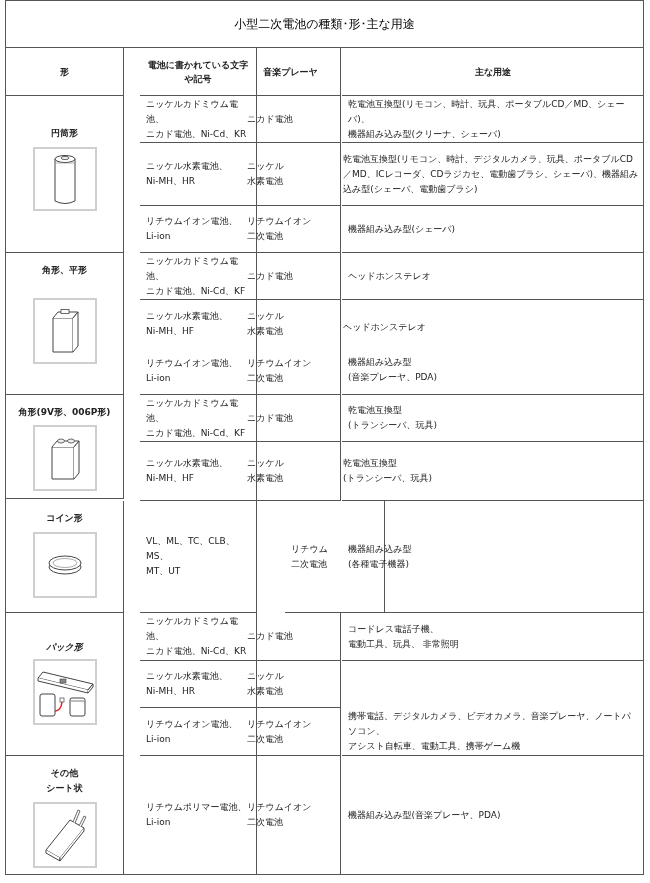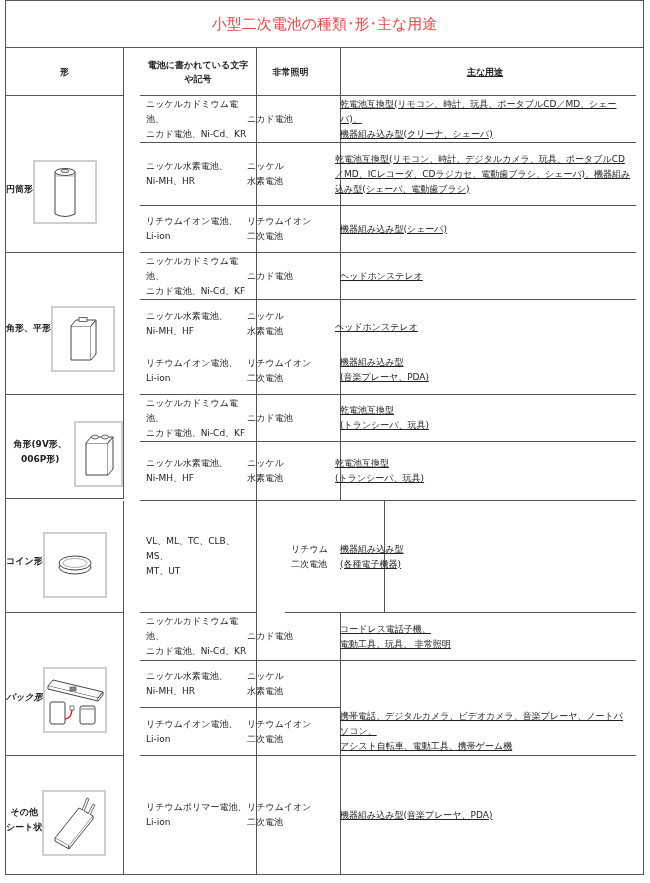--- a/index.html
+++ b/index.html
@@ -4,45 +4,45 @@
 <style>
   html, body { margin: 0; padding: 0; background: #ffffff; }
   body { width: 650px; height: 883px; position: relative; overflow: hidden;
          font-family: "DejaVu Sans", "Liberation Sans", sans-serif; color: #222; }
   .tbl { position: absolute; left: 5px; top: 0; width: 639px; height: 875px;
          border: 1px solid #555; border-top: 1px solid #555; box-sizing: border-box; }
   .cell { position: absolute; box-sizing: border-box; border-right: 1px solid #555; border-bottom: 1px solid #555;
           font-size: 9px; line-height: 15px; }
   .title { left: 0; top: 0; width: 637px; height: 47px; border-right: none;
            display: flex; align-items: center; justify-content: center;
-           font-size: 15px; color: #ef4444; }
+           font-size: 12px; color: #000000; }
   .hdr { top: 47px; height: 48px; display: flex; align-items: center; justify-content: center;
          text-align: center; font-size: 9px; line-height: 14px; font-weight: bold; color: #222; }
   .c0 { left: 0; width: 118px; }
   .c1 { left: 134px; width: 117px; }
   .c2 { left: 235px; width: 100px; }
-  .c3 { left: 328px; width: 302px; border-right: none; text-decoration: underline; }
-  .shape { display: flex; flex-direction: row; align-items: center; padding-top: 8px; }
+  .c3 { left: 336px; width: 302px; border-right: none; }
+  .shape { display: flex; flex-direction: column; align-items: center; padding-top: 8px; }
   .shape-label { font-weight: bold; font-size: 9px; line-height: 15px; text-align: center; white-space: pre-line; }
   .img-box { width: 64px; margin-top: 6px; border: 2px solid #cfcfcf; box-sizing: border-box;
              display: flex; align-items: center; justify-content: center; background: #fff; }
   .txt { display: flex; align-items: center; padding-left: 6px; padding-right: 4px; white-space: pre-line; }
   .txt.tight { padding-left: 1px; }
   .nob { border-bottom: none; }
 </style>
 </head>
 <body>
 
 <div class="tbl">
   <div class="cell title">小型二次電池の種類･形･主な用途</div>
 
   <div class="cell hdr c0">形</div>
   <div class="cell hdr c1" style="white-space:pre-line">電池に書かれている文字
 や記号</div>
-  <div class="cell hdr c2">非常照明</div>
+  <div class="cell hdr c2">音楽プレーヤ</div>
   <div class="cell hdr c3">主な用途</div>
 
   <div class="cell c0 shape" style="top:95px;height:157px;padding-top:30px;">
     <div class="shape-label">円筒形</div>
     <div class="img-box" style="height:64px;">
       <svg width="40" height="56" viewBox="0 0 40 56">
         <path d="M10 8 L10 50 Q20 55 30 50 L30 8" fill="#fff" stroke="#444" stroke-width="1"></path>
         <ellipse cx="20" cy="8" rx="10" ry="3.5" fill="#fff" stroke="#444" stroke-width="1"></ellipse>
         <ellipse cx="20" cy="7" rx="4" ry="1.6" fill="#eee" stroke="#444" stroke-width="0.8"></ellipse>
         <line x1="10" y1="12" x2="30" y2="12" stroke="#888" stroke-width="0.6"></line>

